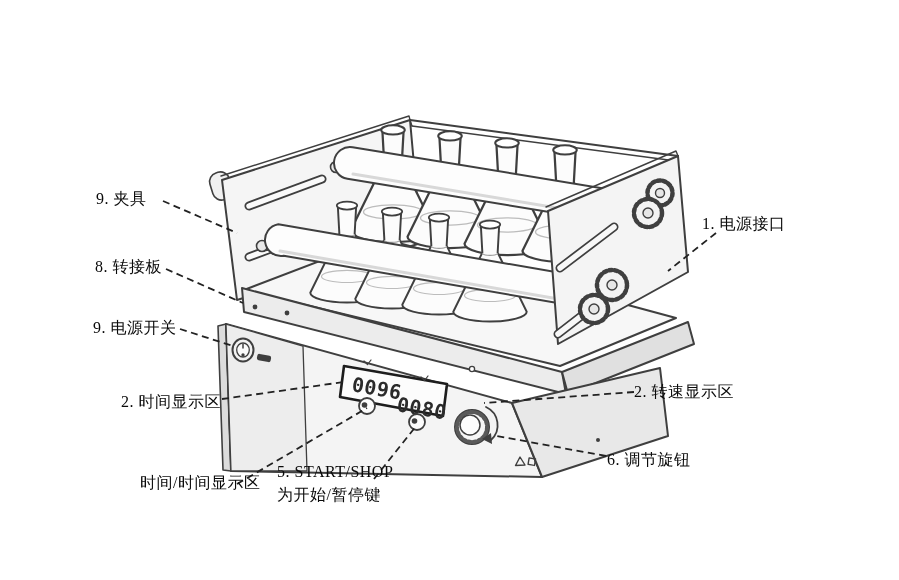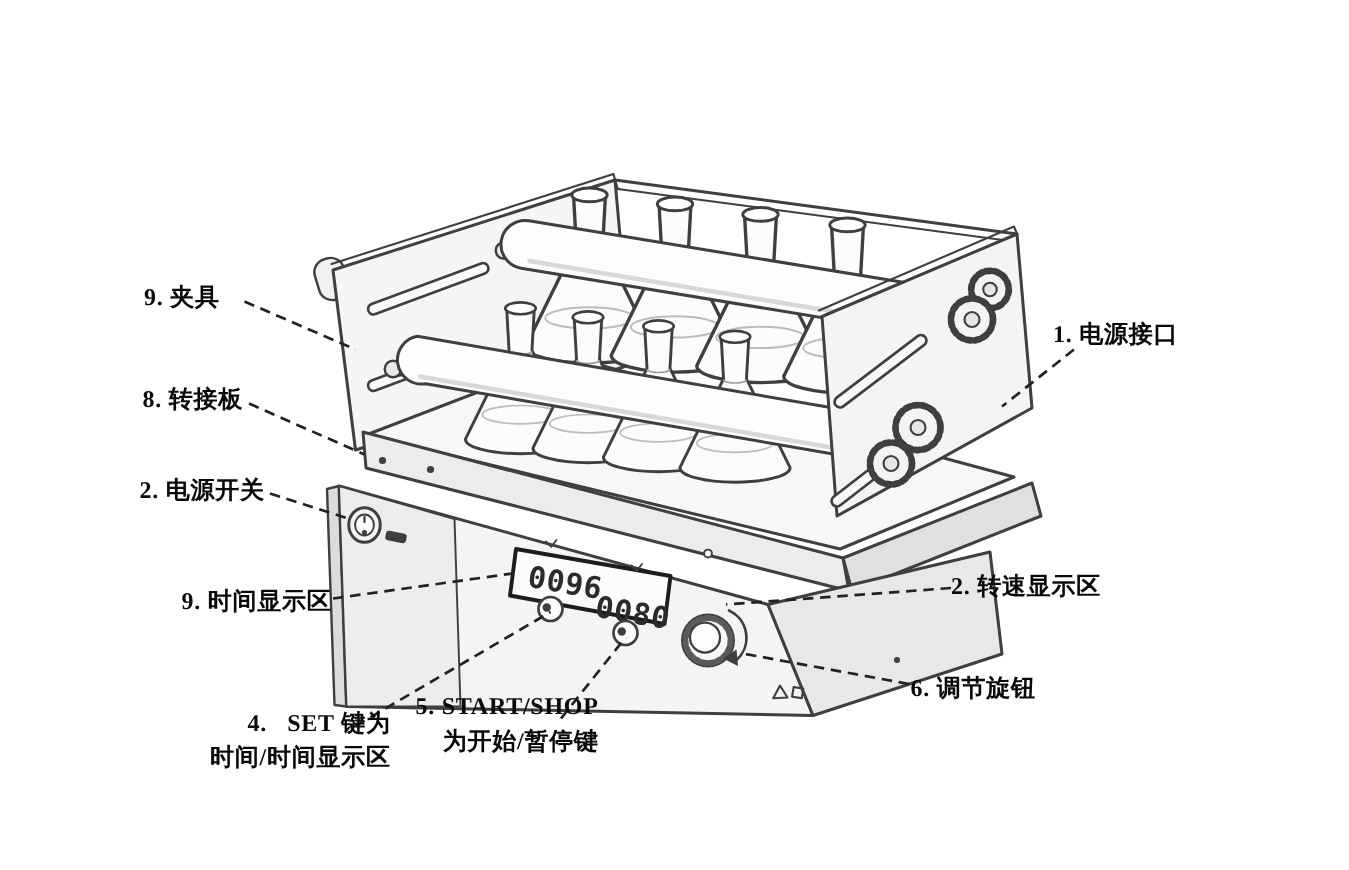--- a/index.html
+++ b/index.html
@@ -2,22 +2,22 @@
 <html><head>
 <meta charset="utf-8">
 <style>
   html,body{margin:0;padding:0;background:#ffffff;}
   .canvas{
     position:relative;width:899px;height:580px;background:#ffffff;overflow:hidden;
     font-family:"Liberation Serif","DejaVu Serif",serif;
   }
   .art{position:absolute;left:0;top:0;}
   .callout{
-    position:absolute;font-weight:bold;font-size:16px;color:#0a0a0a;
-    white-space:nowrap;letter-spacing:.5px;line-height:23px;text-align:right;
+    position:absolute;font-weight:normal;font-size:16px;color:#0a0a0a;
+    white-space:nowrap;letter-spacing:.5px;line-height:23px;
   }
 </style>
 </head>
 <body>
 
 <div class="canvas">
 
 <svg class="art" width="899" height="580" viewBox="0 0 899 580" xmlns="http://www.w3.org/2000/svg">
   <defs>
     <g id="flask">
@@ -187,27 +187,26 @@
       <path d="M634,392 L484,403"></path>
       <path d="M606,456 L497,436"></path>
       <path d="M237,484 L367,408"></path>
       <path d="M374,479 L417,425"></path>
     </g>
   </g>
 </svg>
 
   <div class="callout" style="left:96px;top:187px">9. 夹具</div>
   <div class="callout" style="left:95px;top:255px">8. 转接板</div>
-  <div class="callout" style="left:93px;top:316px">2. 电源开关</div>
+  <div class="callout" style="left:93px;top:316px">9. 电源开关</div>
   <div class="callout" style="left:702px;top:212px">1. 电源接口</div>
-  <div class="callout" style="left:121px;top:390px">9. 时间显示区</div>
+  <div class="callout" style="left:121px;top:390px">2. 时间显示区</div>
   <div class="callout" style="left:634px;top:380px">2. 转速显示区</div>
   <div class="callout" style="left:607px;top:448px">6. 调节旋钮</div>
   <div class="callout" style="left:140px;top:471px">
-    <div>4.&nbsp;&nbsp;&nbsp;SET 键为</div>
     <div>时间/时间显示区</div>
   </div>
   <div class="callout" style="left:277px;top:460px">
     <div>5. START/SHOP</div>
     <div>为开始/暂停键</div>
   </div>
 
 </div>
 
 </body></html>

